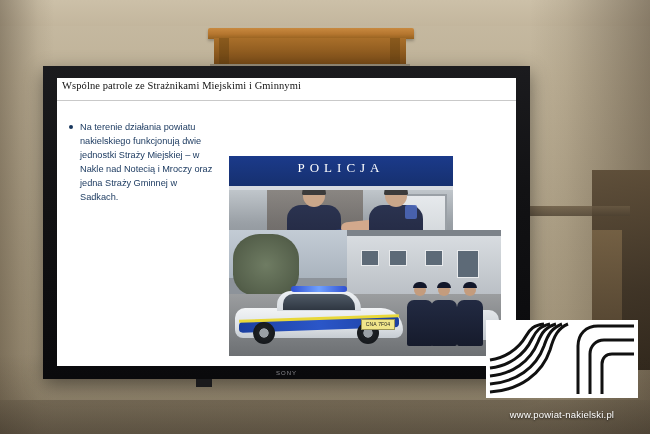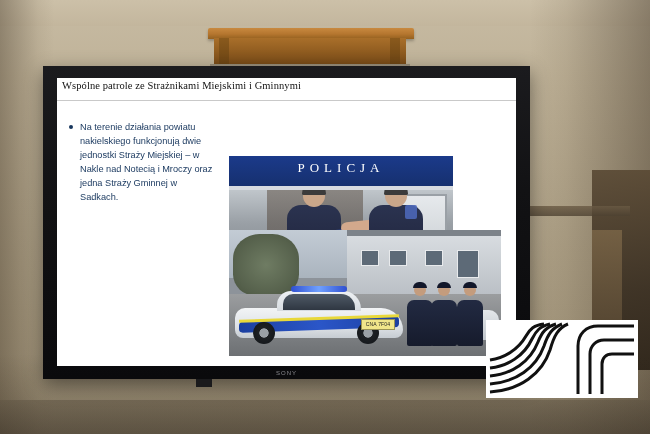--- a/index.html
+++ b/index.html
@@ -533,14 +533,15 @@
         <path d="M4 48 C 22 46, 38 36, 46 19 C 50 11, 54 6, 64 4"></path>
         <path d="M4 40 C 18 38, 32 30, 40 16 C 44 9, 48 5, 58 4"></path>
       </g>
       <g fill="none" stroke="#111111" stroke-width="3">
         <path d="M92 74 L 92 26 C 92 14, 100 6, 112 6 L 148 6"></path>
         <path d="M104 74 L 104 34 C 104 26, 110 20, 118 20 L 148 20"></path>
         <path d="M116 74 L 116 44 C 116 38, 120 34, 126 34 L 148 34"></path>
       </g>
     </svg>
   </div>
+  <div class="wm-url">www.powiat-nakielski.pl</div>
 
 </div>
 
 </body></html>

